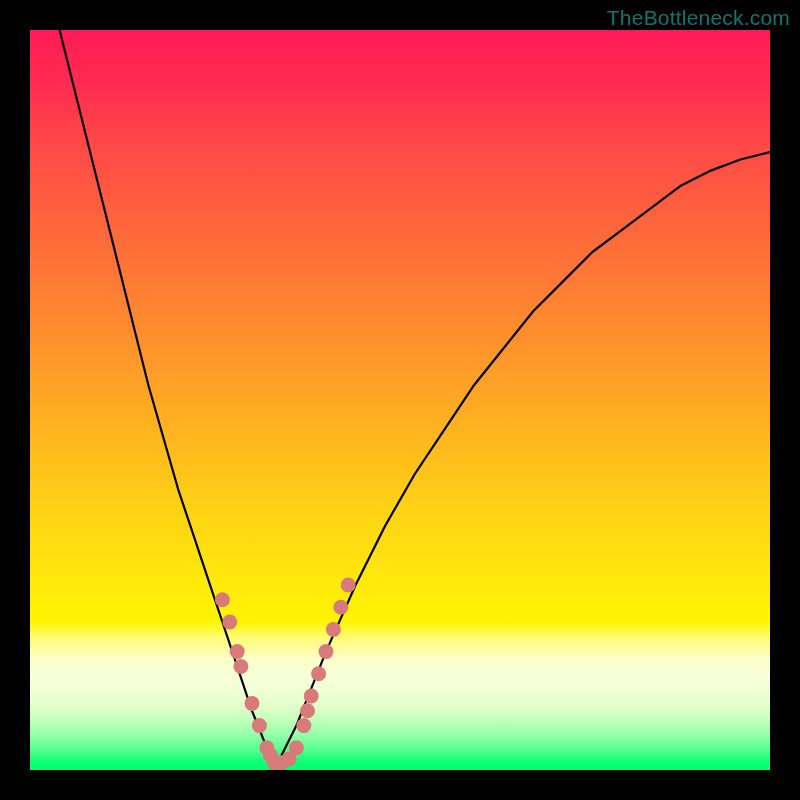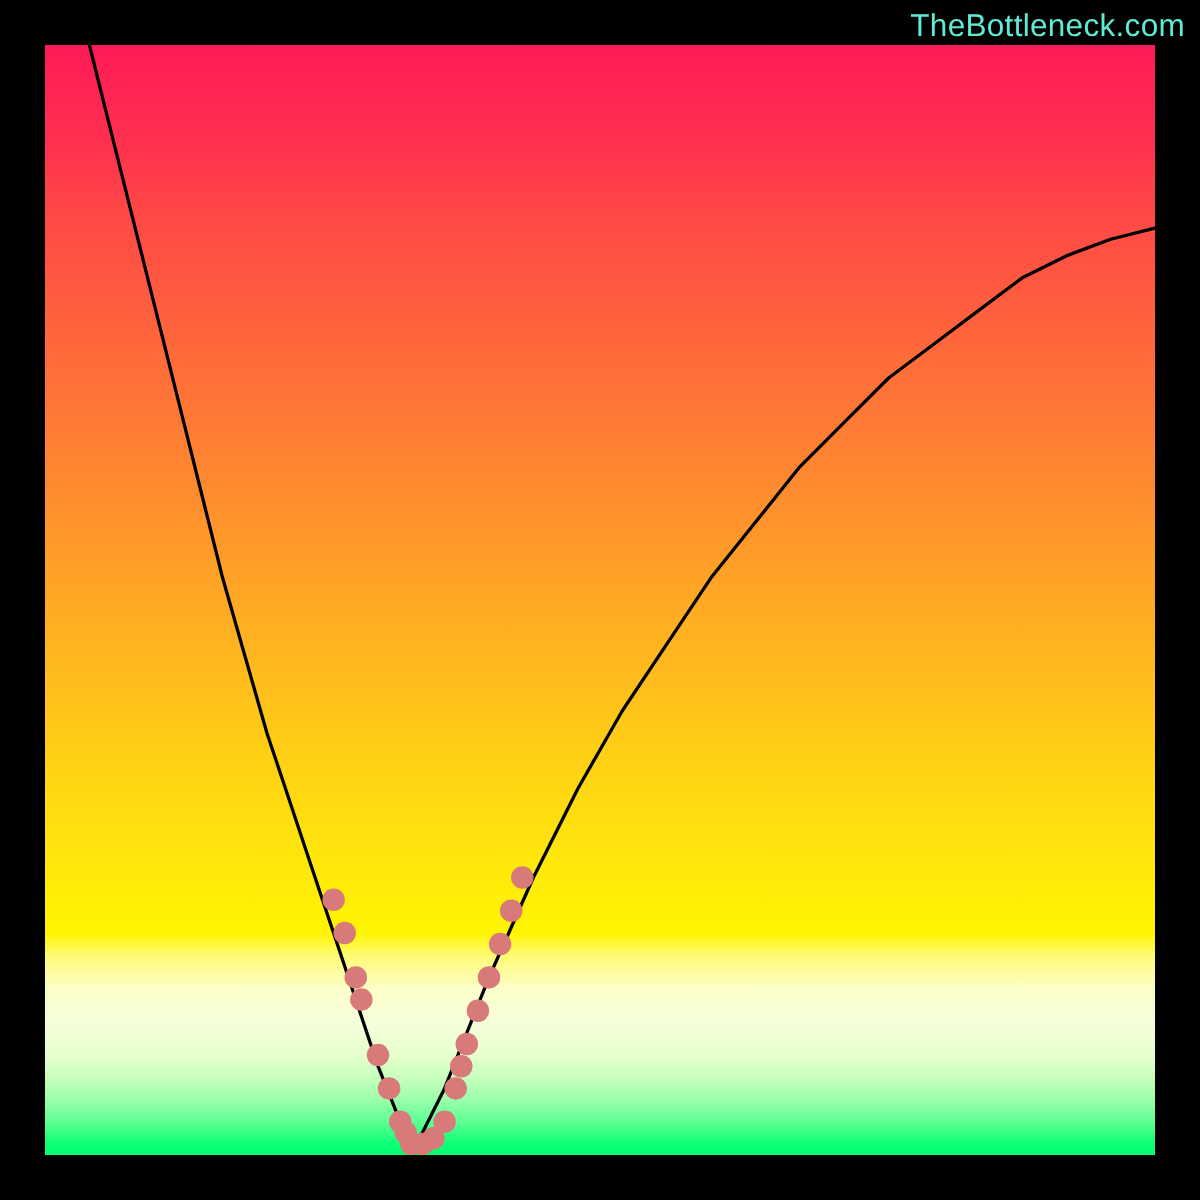--- a/index.html
+++ b/index.html
@@ -44,21 +44,21 @@
         #9cffab 95%,
         #5eff93 97%,
         #0cff76 99%,
         #00ff6f 100%
       );
   }
   .watermark {
     position: absolute;
     top: 6px;
     right: 10px;
-    color: #5eead4;
+    color: #0f766e;
     font-size: 21px;
     font-weight: 500;
     letter-spacing: 0.2px;
     user-select: none;
   }
   svg.curve {
     position: absolute;
     left: 30px;
     top: 30px;
     width: 740px;

